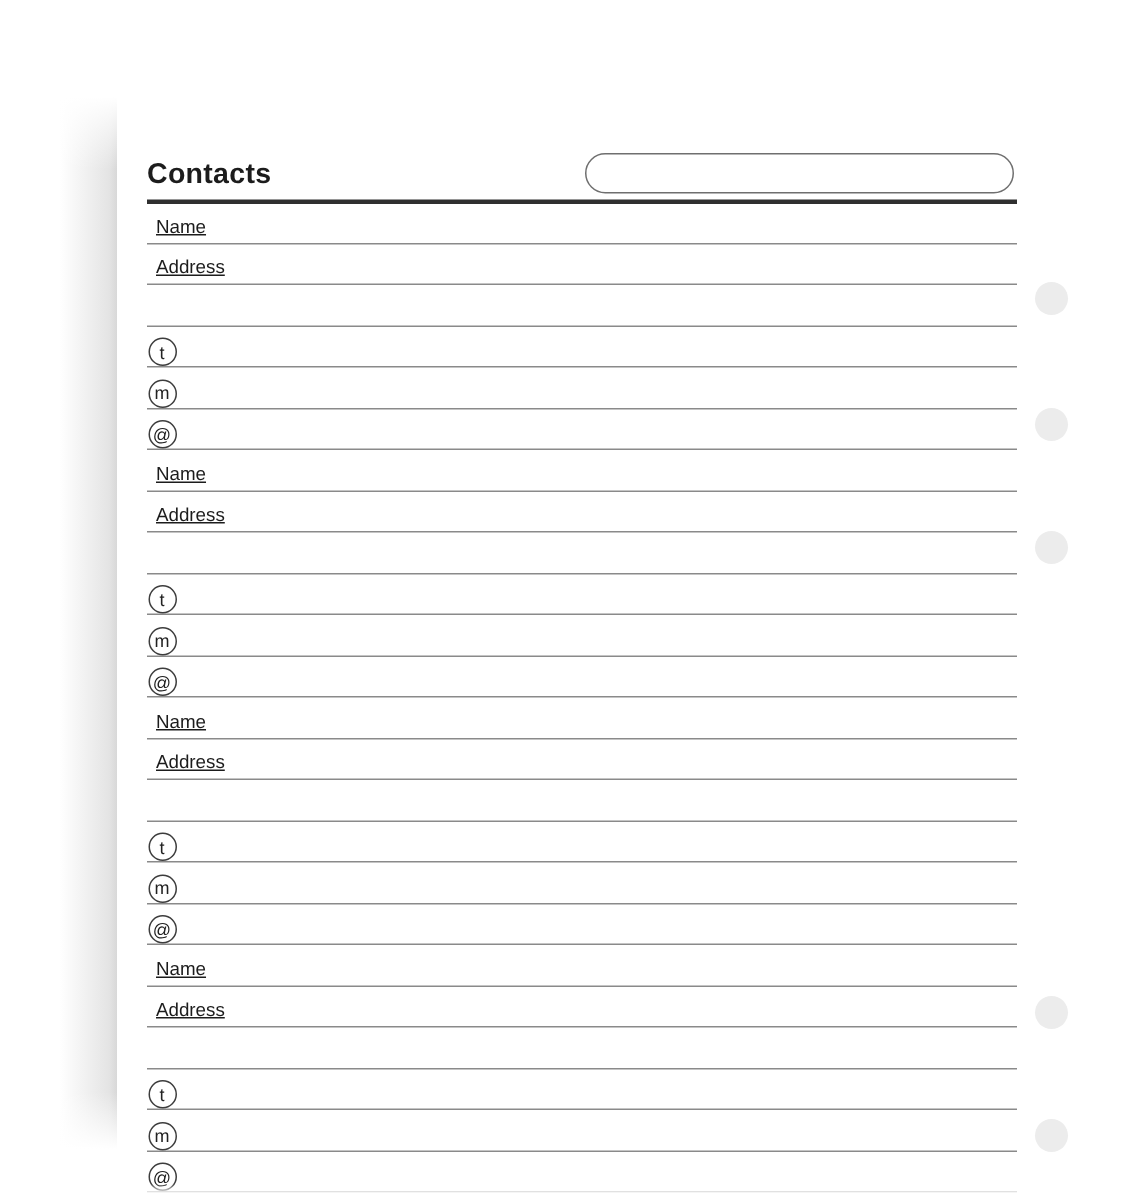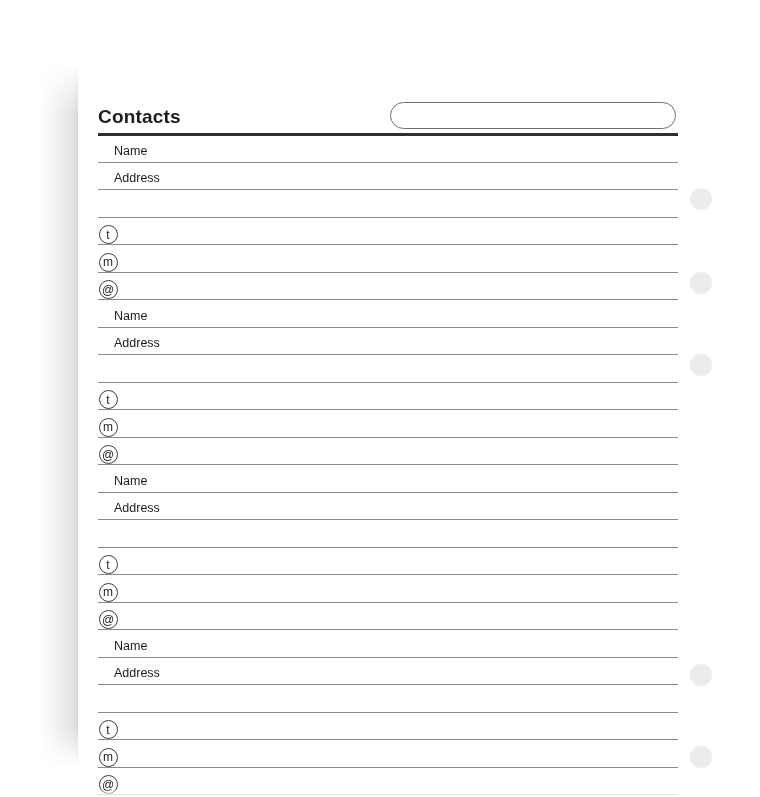--- a/index.html
+++ b/index.html
@@ -68,23 +68,24 @@
   }
 
   .row {
     position: absolute;
     left: 98px;
     width: 580px; height: 27px;
     border-bottom: 1.2px solid var(--rule-light, #8a8a8a);
   }
   .row-label {
     position: absolute;
-    left: 16px; bottom: 4px;
+    left: 6px; bottom: 4px;
     font-size: 12.5px;
     color: var(--text, #1c1c1c);
+    text-decoration: underline;
   }
   .icon-circle {
     position: absolute;
     left: 0.5px; bottom: 0px;
     width: 17px; height: 17px;
     border: 1.5px solid #3d3d3d;
     border-radius: 50%;
     display: flex; align-items: center; justify-content: center;
     font-size: 12px;
     line-height: 1;

